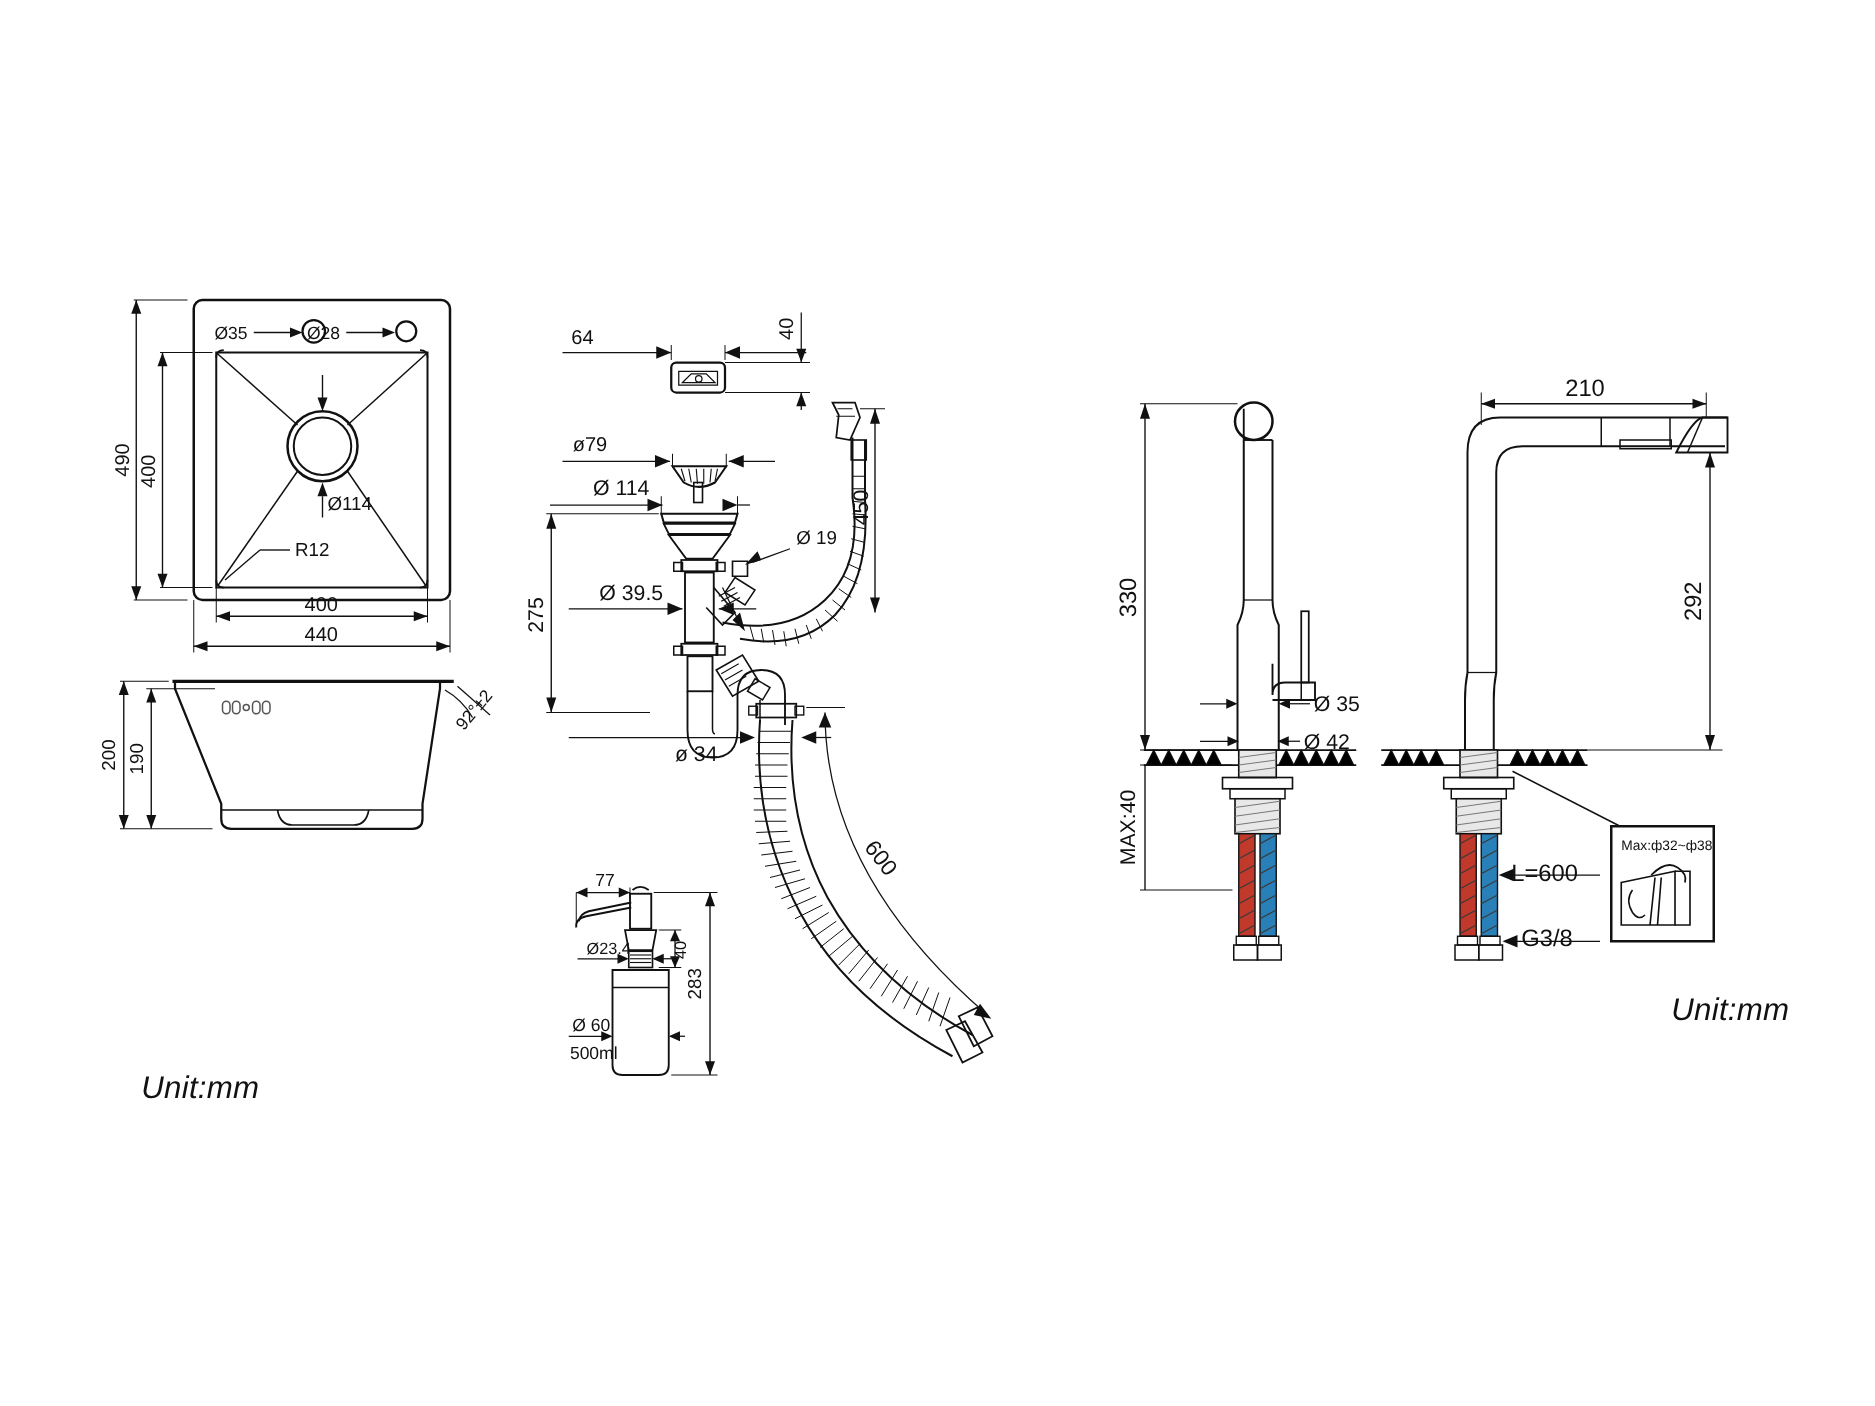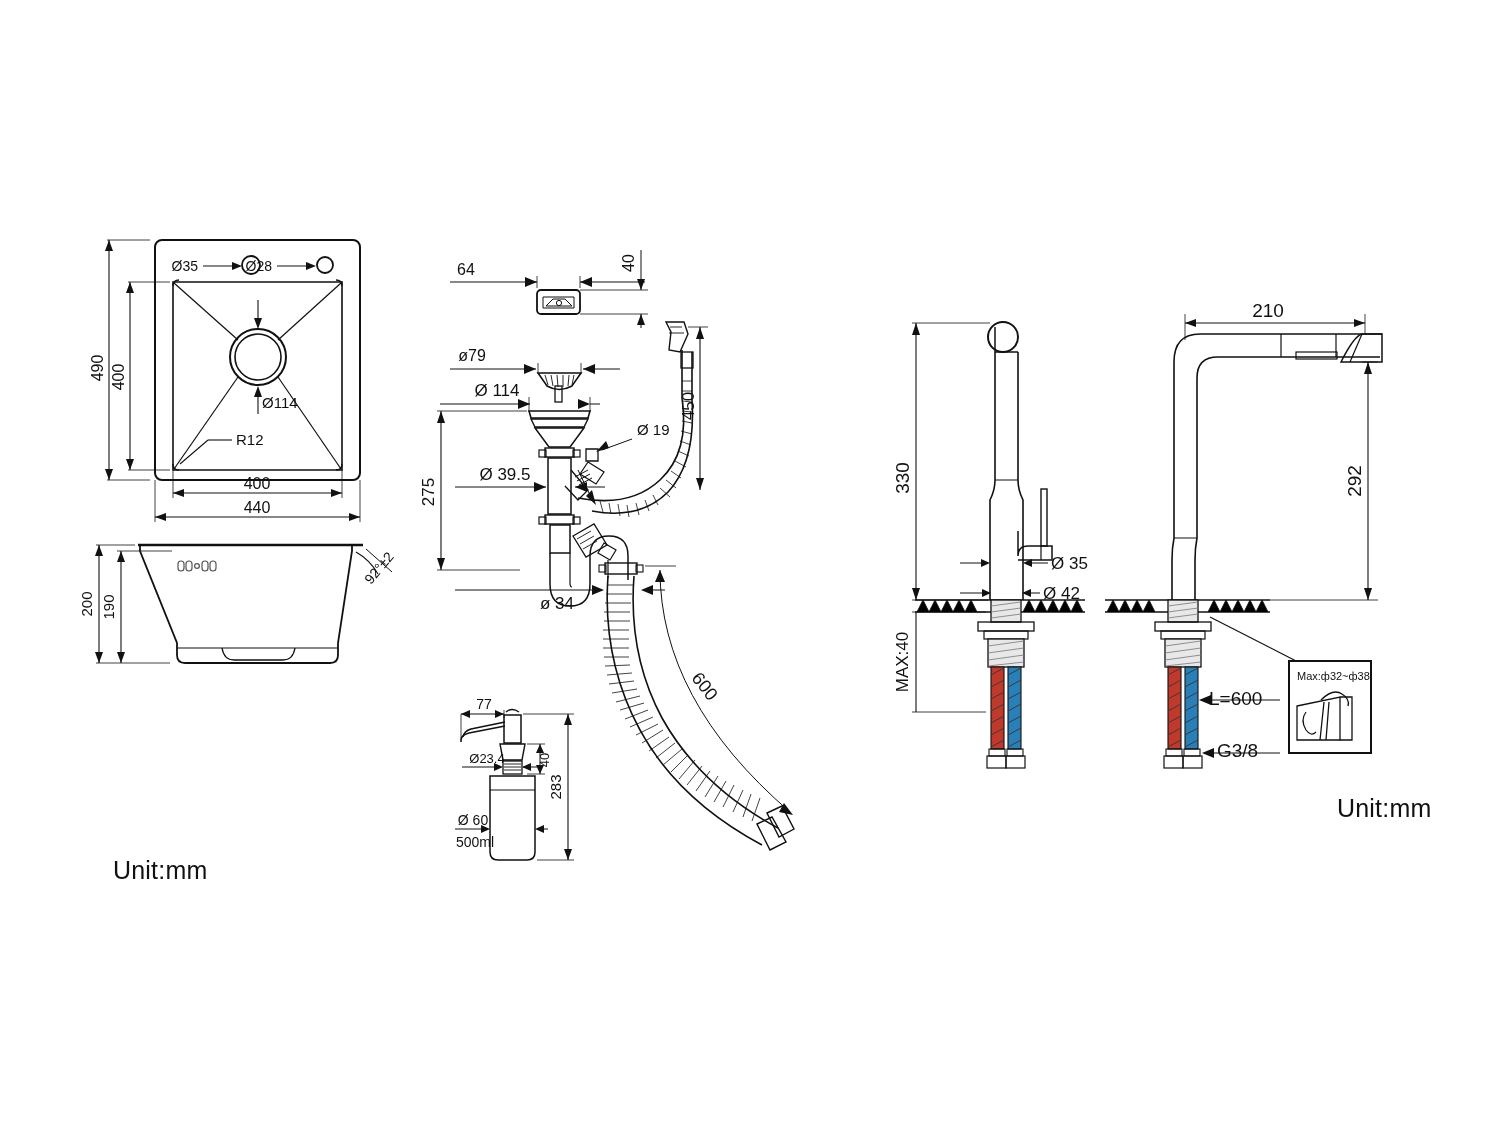--- a/index.html
+++ b/index.html
@@ -12,20 +12,21 @@
     overflow:hidden;
   }
   #sheet{position:absolute;inset:0;width:1500px;height:1125px;}
   .unit-label{
     position:absolute;
     font-family:"Liberation Sans", sans-serif;
     font-size:25px;
     color:#111;
     letter-spacing:0.2px;
     white-space:nowrap;
+    font-style:italic;
   }
   #unit-left{left:113px;top:856px;}
   #unit-right{left:1337px;top:794px;}
   svg text{font-family:"Liberation Sans", sans-serif;fill:#111;}
 </style>
 </head>
 <body>
 
 <svg id="sheet" viewBox="0 0 1500 1125" xmlns="http://www.w3.org/2000/svg">
 

